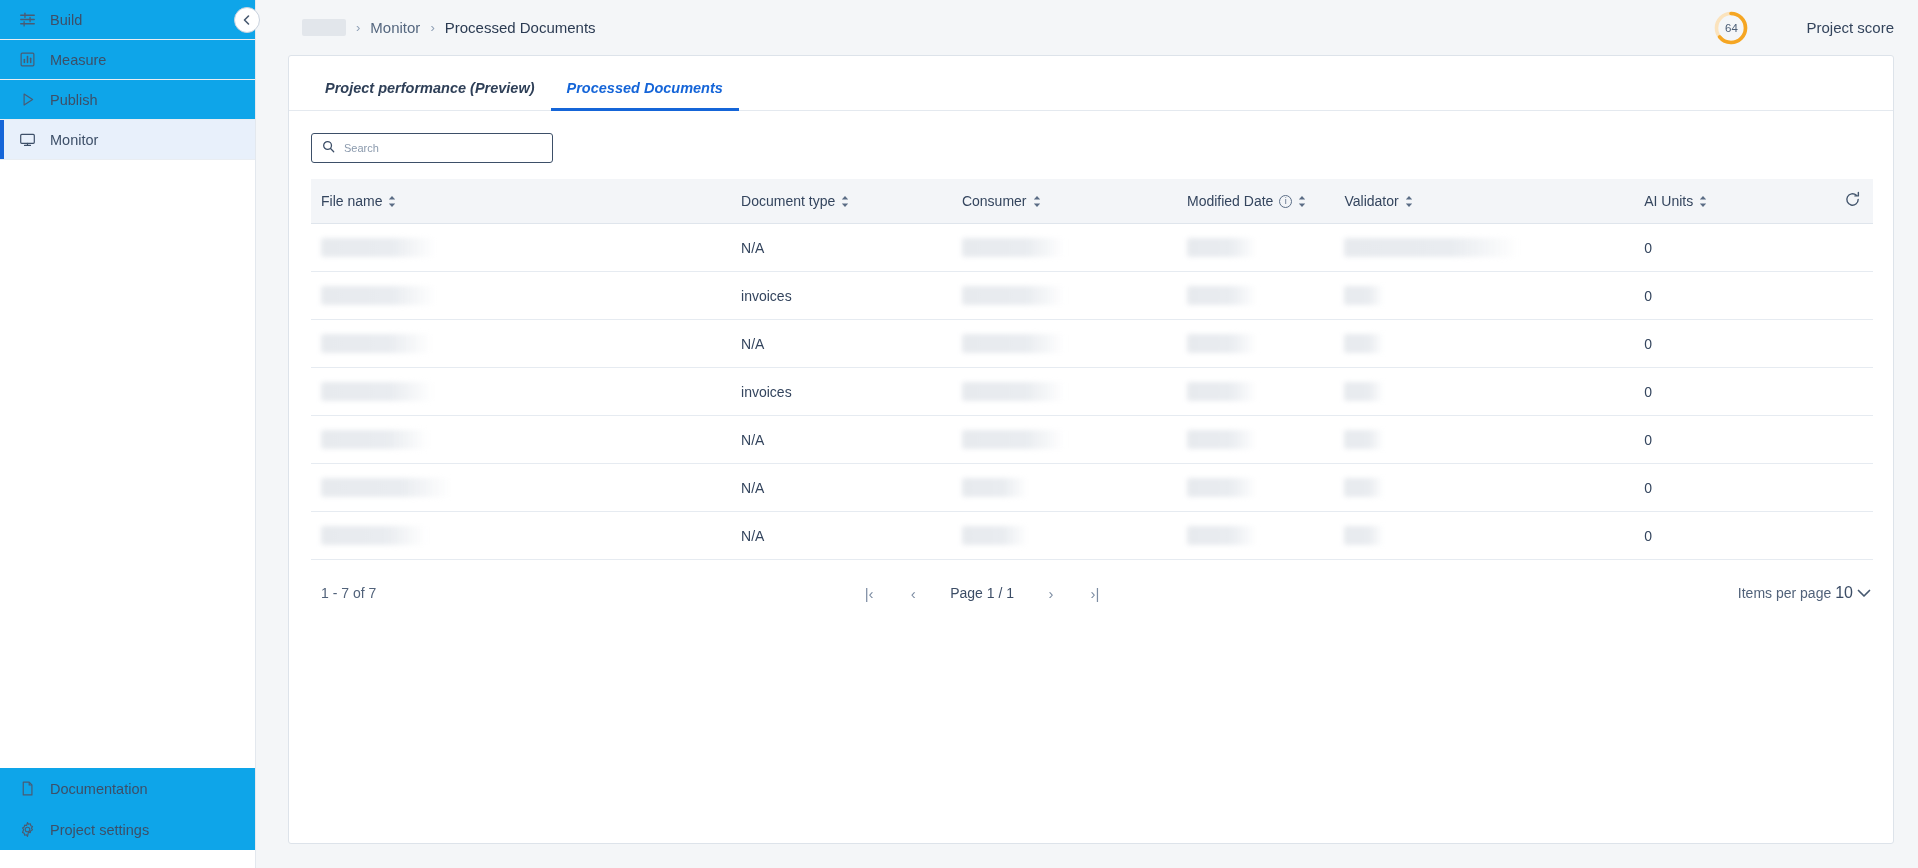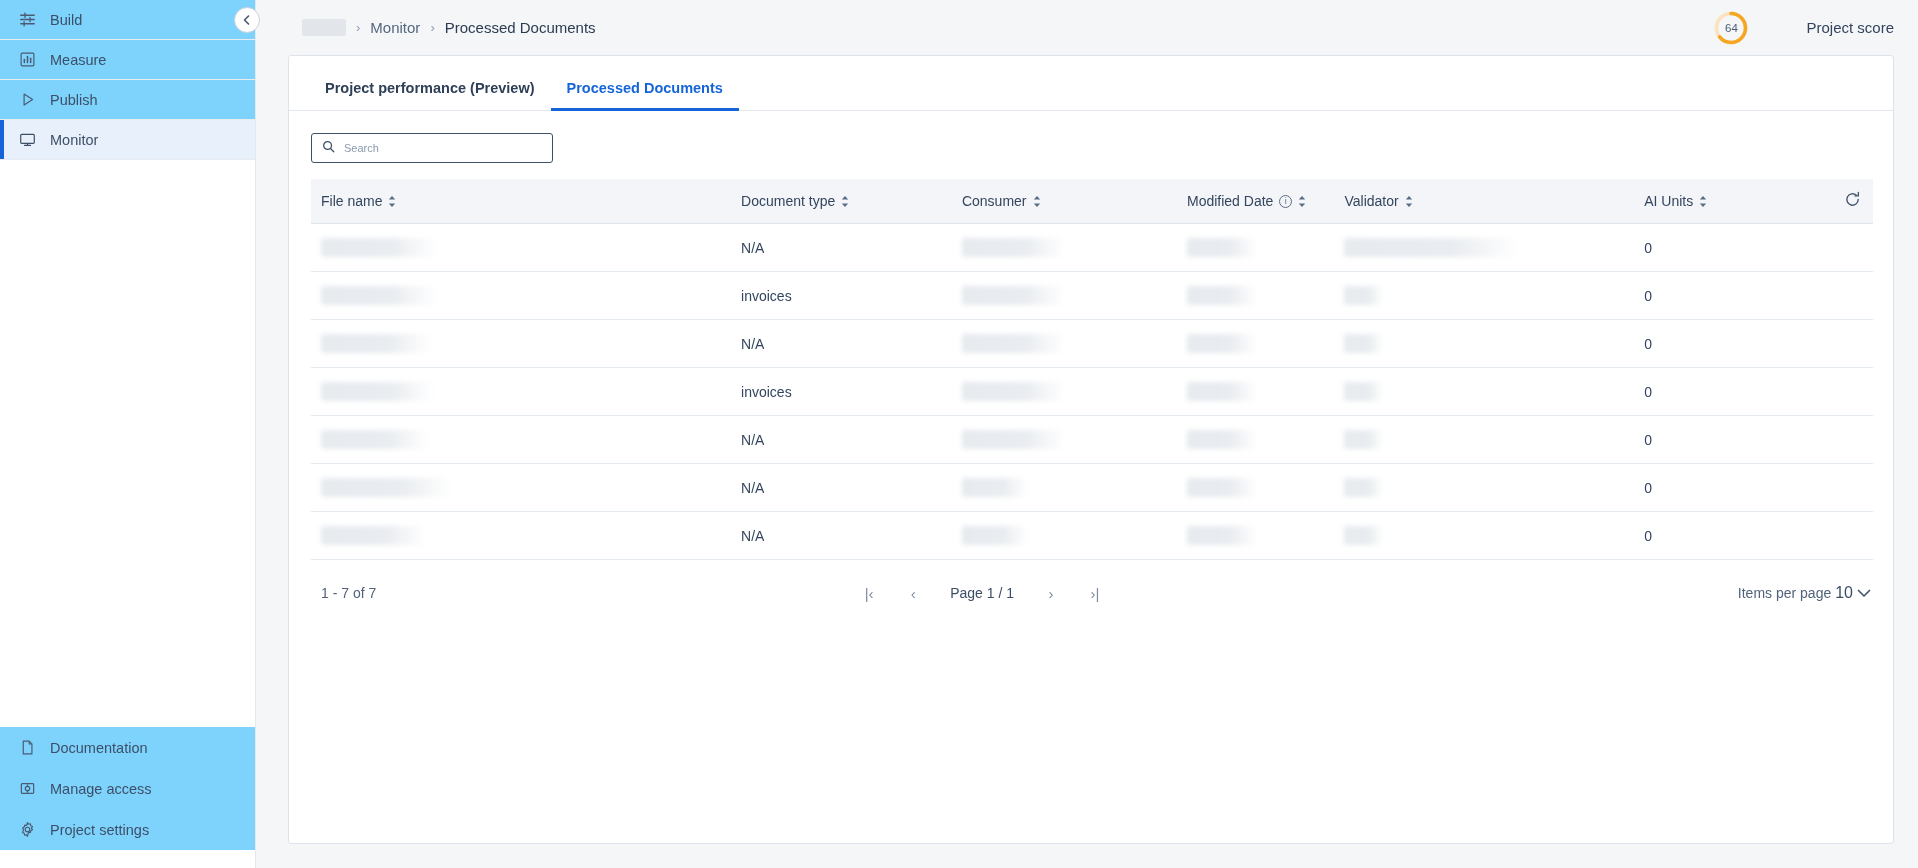--- a/index.html
+++ b/index.html
@@ -36,21 +36,21 @@
     display: flex;
     align-items: center;
     gap: 14px;
     height: 40px;
     padding-left: 18px;
     border-bottom: 1px solid #e9edf2;
     font-size: 14.5px;
     color: #3d4f68;
     cursor: pointer;
     position: relative;
-    background: #7dd3fc;
+    background: #0ea5e9;
   }
   .nav-item.active {
     background: #e8f0fb;
   }
   .nav-item.active::before {
     content: "";
     position: absolute;
     left: 0; top: 0; bottom: 0;
     width: 4px;
     background: #1565d8;
@@ -178,20 +178,21 @@
     gap: 0;
   }
   .tab {
     font-size: 14.5px;
     color: #2e3f57;
     padding: 0 16px 14px 16px;
     cursor: pointer;
     position: relative;
     font-weight: bold;
     white-space: nowrap;
+    font-style: italic;
   }
   .tab.active { color: #1565d8; }
   .tab.active::after {
     content: "";
     position: absolute;
     left: 0; right: 0; bottom: -1px;
     height: 3px;
     background: #1565d8;
   }
 
@@ -379,31 +380,20 @@
       <div class="nav-item">
         <span class="ico">
           <svg width="17" height="17" viewBox="0 0 20 20" fill="none" stroke="#4a5b73" stroke-width="1.4" stroke-linejoin="round">
             <path d="M5 2.5h7l3.2 3.2V17.5H5z"></path>
             <path d="M12 2.5v3.4h3.2"></path>
           </svg>
         </span>
         <span>Documentation</span>
       </div>
 
-      <div class="nav-item">
-        <span class="ico">
-          <svg width="17" height="17" viewBox="0 0 20 20" fill="none" stroke="#4a5b73" stroke-width="1.4">
-            <rect x="2.8" y="4.2" width="14.4" height="11.6" rx="1"></rect>
-            <circle cx="10" cy="10" r="2.6"></circle>
-            <line x1="10" y1="5.6" x2="10" y2="7" stroke-linecap="round"></line>
-            <line x1="10" y1="13" x2="10" y2="14.4" stroke-linecap="round"></line>
-          </svg>
-        </span>
-        <span>Manage access</span>
-      </div>
 
       <div class="nav-item">
         <span class="ico">
           <svg width="17" height="17" viewBox="0 0 20 20" fill="none" stroke="#4a5b73" stroke-width="1.35" stroke-linejoin="round">
             <circle cx="10" cy="10" r="2.7"></circle>
             <path d="M10 1.8l1.1 2.0 2.2-.55.55 2.2 2.0 1.1-1.25 1.9 1.25 1.9-2.0 1.1-.55 2.2-2.2-.55L10 18.2l-1.1-2.0-2.2.55-.55-2.2-2.0-1.1L5.4 10 4.15 8.1l2.0-1.1.55-2.2 2.2.55z"></path>
           </svg>
         </span>
         <span>Project settings</span>
       </div>

